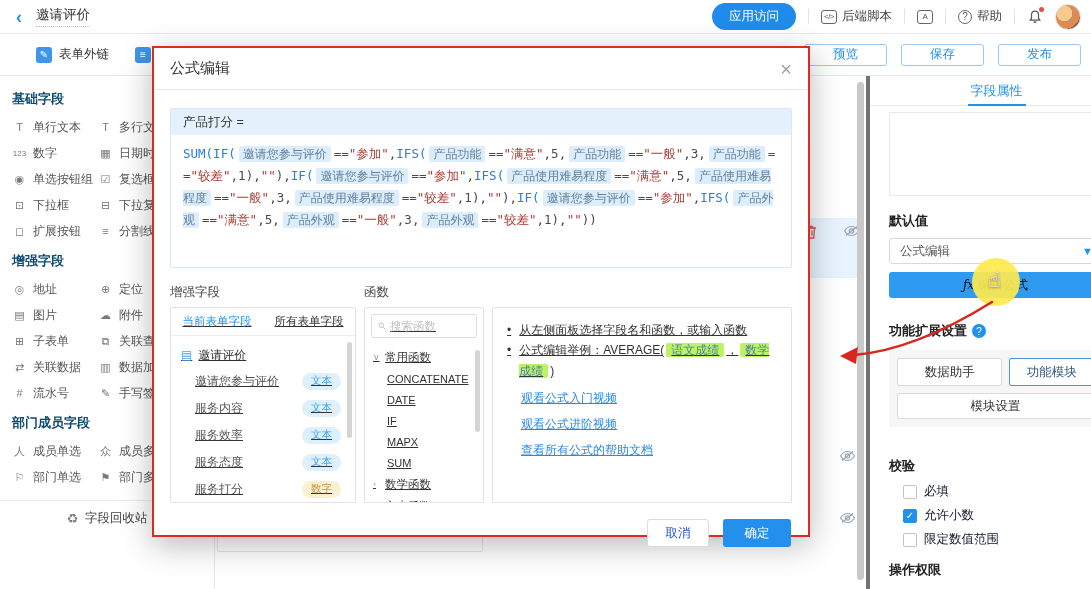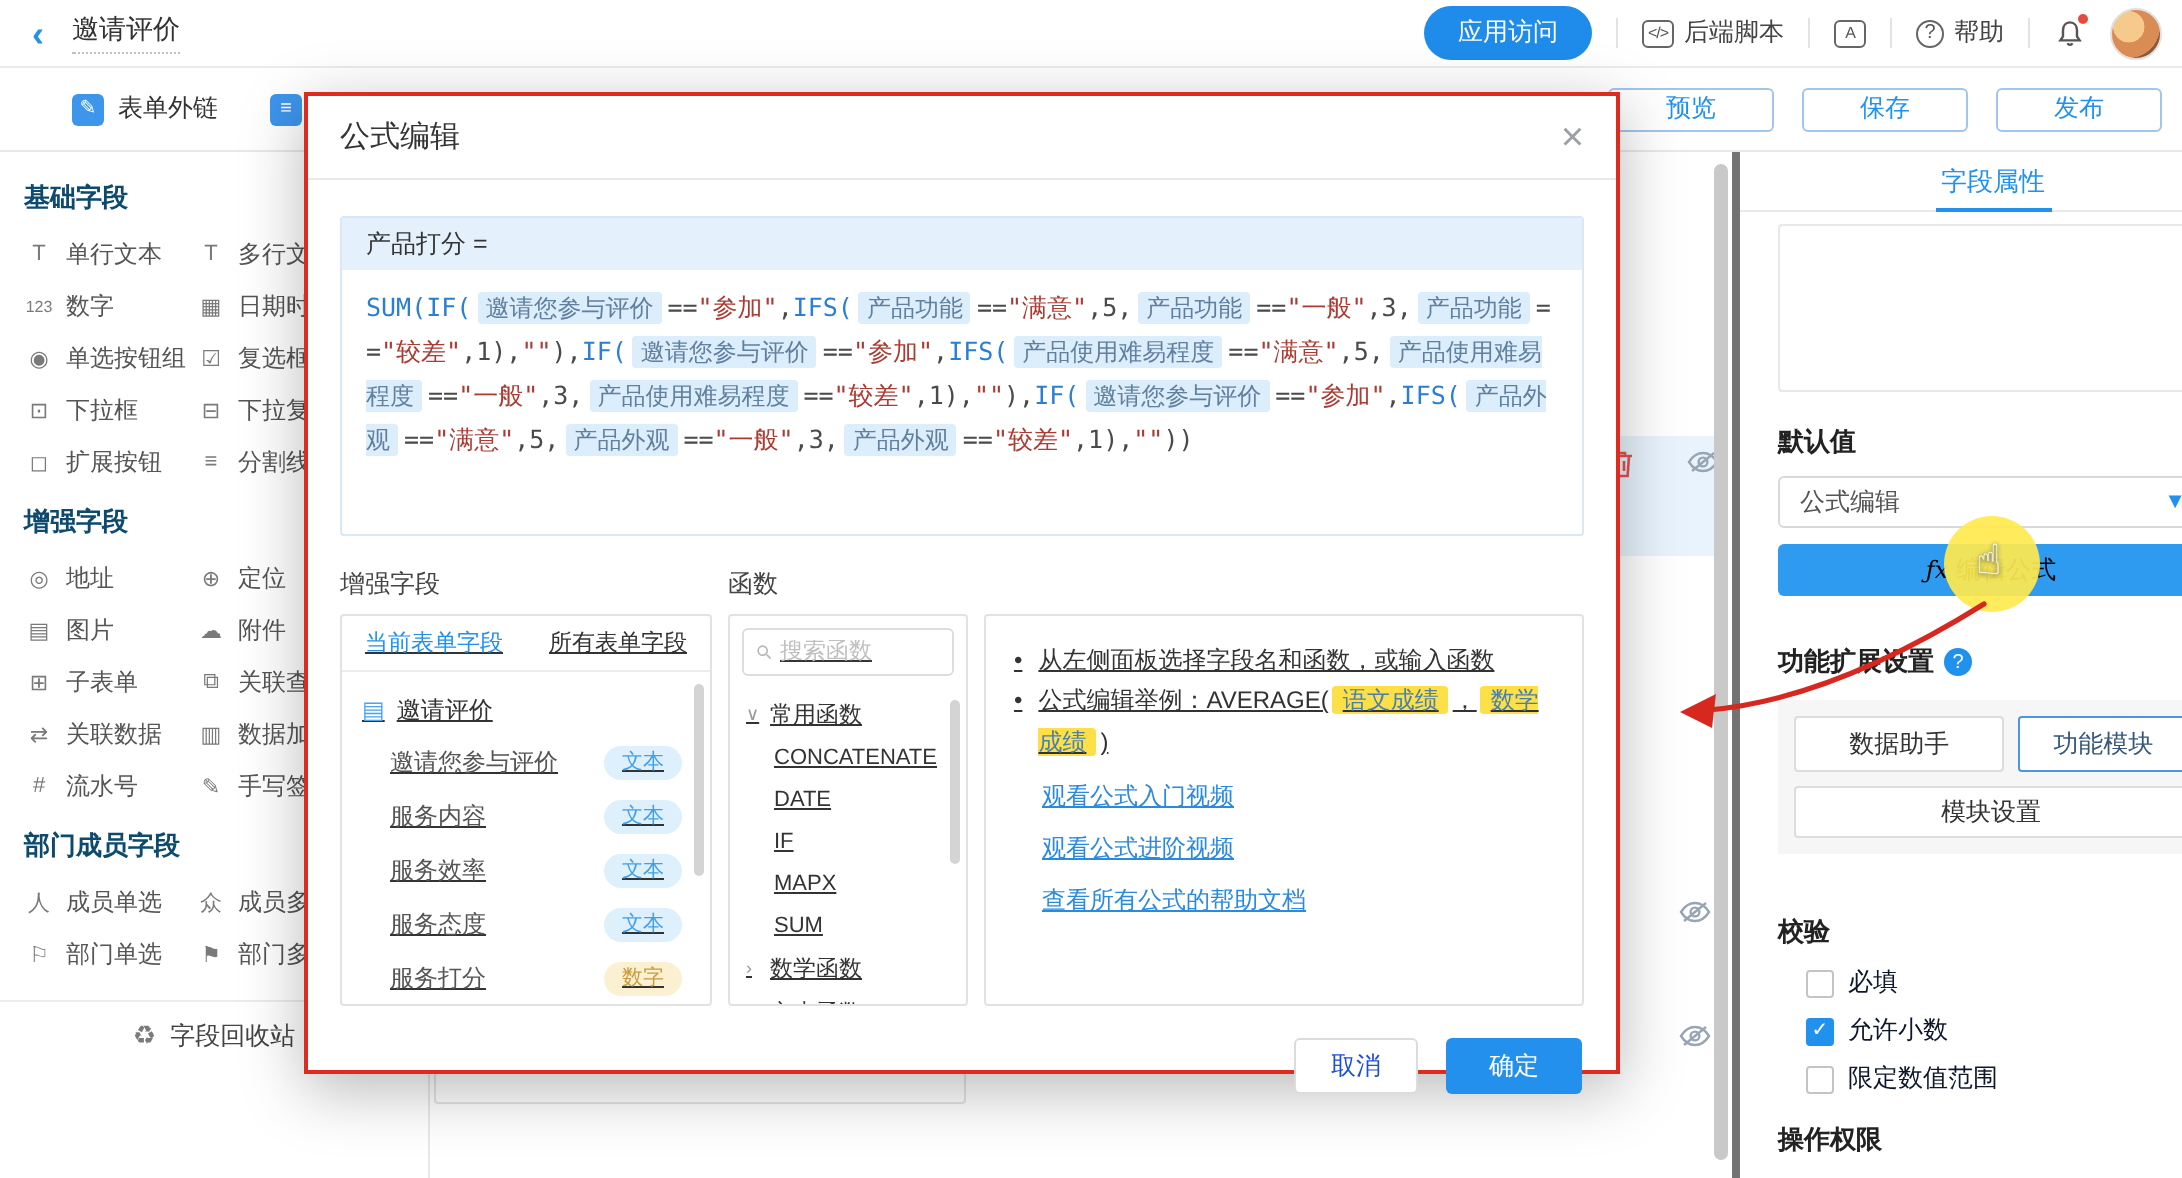--- a/index.html
+++ b/index.html
@@ -131,21 +131,21 @@
   .search input { border:none; outline:none; width:80px; font-size:11.5px; color:#333;
                   font-family:"Liberation Sans",sans-serif; }
   .search input::placeholder { color:#bfbfbf; }
   .fn-tree { font-size:11.5px; color:#333; padding:2px 8px; }
   .fn-group { display:flex; align-items:center; gap:4px; height:22px; cursor:pointer; }
   .fn-caret { color:#999; font-size:9px; width:8px; }
   .fn-item { height:21px; padding-left:14px; display:flex; align-items:center; font-size:11px; cursor:pointer; }
   .help-box { padding:12px 14px; font-size:12px; color:#333; }
   .bullet { display:flex; gap:8px; line-height:1.7; }
   .bullet .dot { font-size:12px; }
-  .chip { background:#fde047; color:#4a7fae; border-radius:2px; padding:0 5px; margin:0 2px; }
+  .chip { background:#bef264; color:#4a7fae; border-radius:2px; padding:0 5px; margin:0 2px; }
   .help-link { display:block; color:#2a8ae0; text-decoration:underline; margin:9px 0 0 14px; cursor:pointer; }
   .m-footer { display:flex; justify-content:flex-end; gap:14px; margin-top:16px; padding-right:1px; }
   .btn-cancel { width:62px; height:28px; background:#fff; border:1px solid #dcdcdc; border-radius:3px;
                 font-size:12.5px; color:#1d4ed8; display:inline-flex; align-items:center; justify-content:center; cursor:pointer; }
   .btn-ok { width:68px; height:28px; background:#2490ed; border-radius:3px; font-size:12.5px; color:#fff;
             display:inline-flex; align-items:center; justify-content:center; cursor:pointer; }
 
   
   .arrow-svg { position:absolute; left:800px; top:270px; z-index:13; pointer-events:none; }
   .cursor-hl { position:absolute; left:972px; top:258px; width:48px; height:48px; border-radius:50%;

